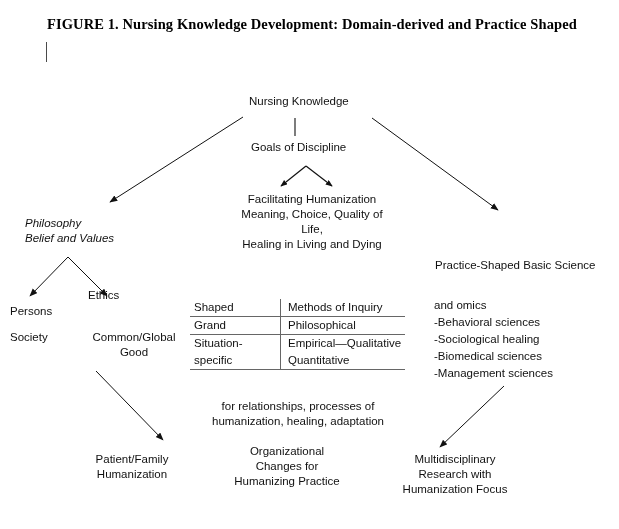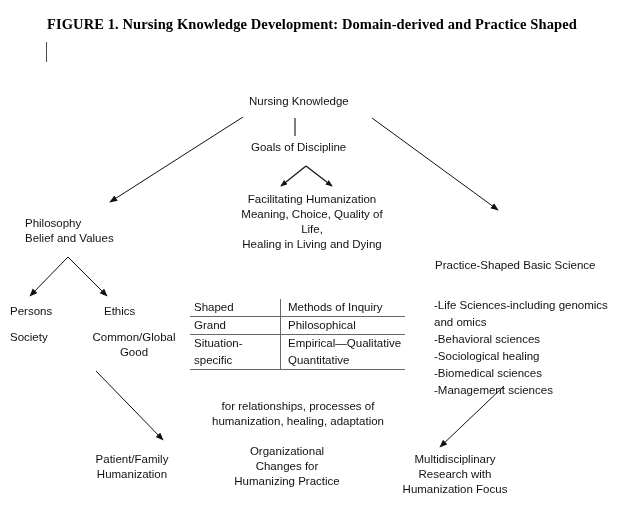--- a/index.html
+++ b/index.html
@@ -23,24 +23,24 @@
     color:#000;white-space:nowrap;
   }
   #text-caret{
     position:absolute;left:46px;top:42px;width:1px;height:20px;background:#4a4a4a;
   }
 
   
   #node-nursing-knowledge{left:249px;top:94px;}
   #node-goals{left:251px;top:140px;}
   #node-facilitating{left:232px;top:192px;width:160px;text-align:center;white-space:normal;}
-  #node-philosophy{left:25px;top:216px;}
+  #node-philosophy{left:25px;top:216px;font-style:italic;}
   #node-persons{left:10px;top:304px;}
   #node-society{left:10px;top:330px;}
-  #node-ethics{left:88px;top:304px;margin-left:16px;}
+  #node-ethics{left:88px;top:288px;}
   #node-common-good{left:88px;top:330px;width:92px;text-align:center;white-space:normal;}
   #node-domain-derived{left:190px;top:258px;}
   #node-practice-shaped{left:435px;top:258px;}
   #node-patient-family{left:72px;top:452px;width:120px;text-align:center;white-space:normal;}
   #node-organizational{left:212px;top:444px;width:150px;text-align:center;white-space:normal;}
   #node-multidisciplinary{left:380px;top:452px;width:150px;text-align:center;white-space:normal;}
 
   
   #science-list{position:absolute;left:434px;top:297px;width:180px;}
   #science-list div{font-size:11.5px;line-height:17px;color:#111;}
@@ -132,21 +132,20 @@
       <tr class="last">
         <td class="colA">specific</td>
         <td class="colB">Quantitative</td>
       </tr>
     </tbody>
   </table>
 
   <div id="time-caption">for relationships, processes of<br>humanization, healing, adaptation</div>
 
   <div id="science-list">
-    <div>-Life Sciences-including genomics</div>
     <div>and omics</div>
     <div>-Behavioral sciences</div>
     <div>-Sociological  healing</div>
     <div>-Biomedical sciences</div>
     <div>-Management sciences</div>
   </div>
 
   <div class="t ctr" id="node-patient-family">Patient/Family<br>Humanization</div>
   <div class="t ctr" id="node-organizational">Organizational<br>Changes for<br>Humanizing Practice</div>
   <div class="t ctr" id="node-multidisciplinary">Multidisciplinary<br>Research with<br>Humanization Focus</div>

